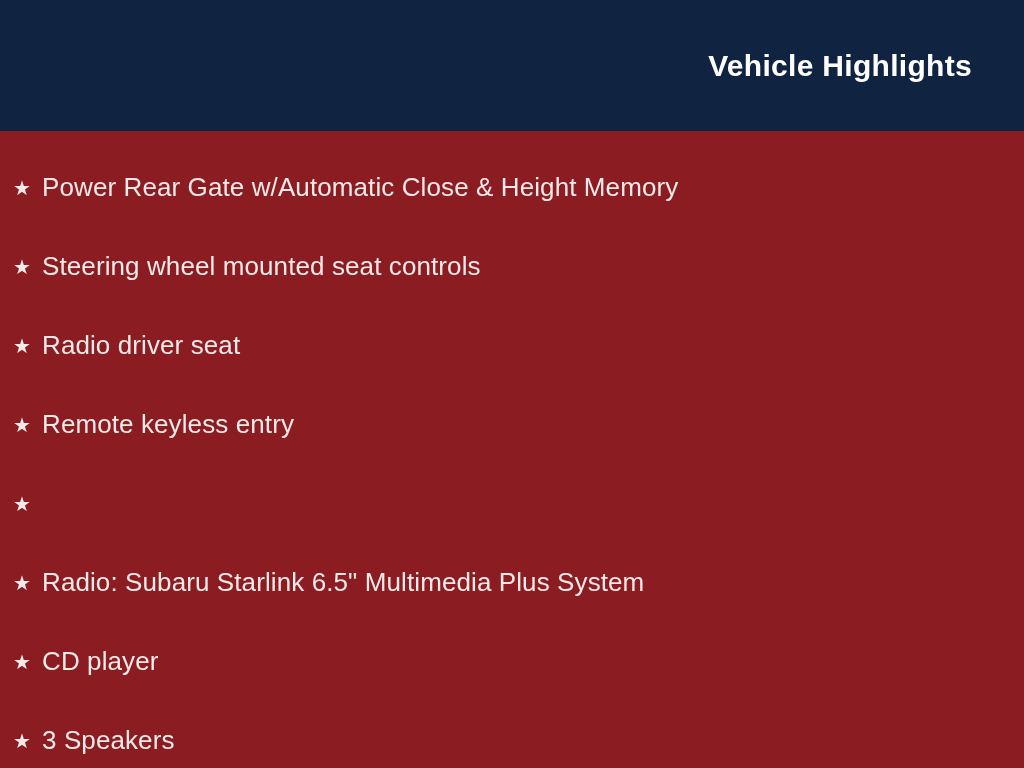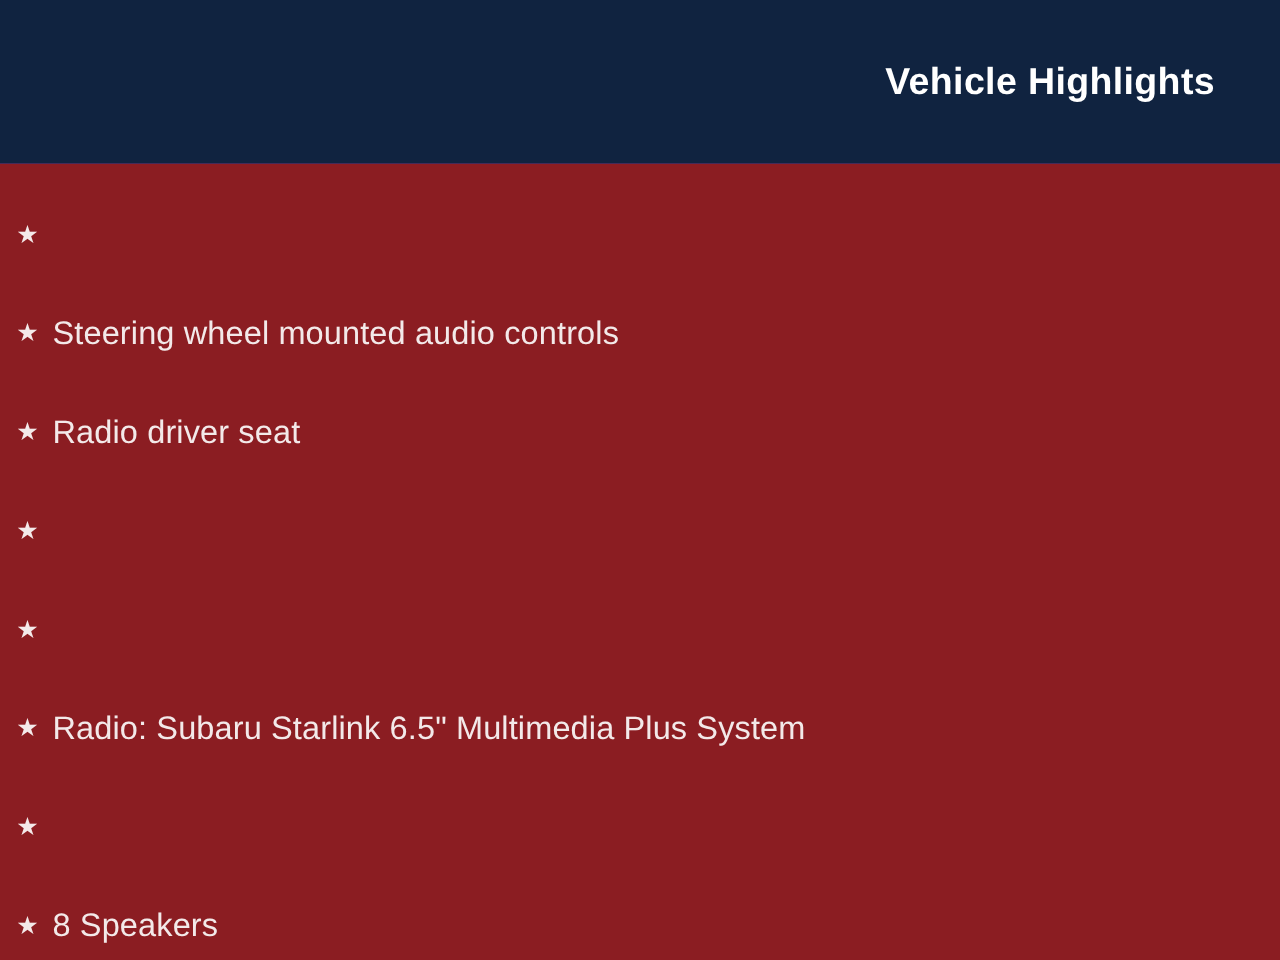--- a/index.html
+++ b/index.html
@@ -11,21 +11,21 @@
     width: 1024px;
     height: 768px;
     overflow: hidden;
     font-family: "Liberation Sans", sans-serif;
     background: #8b1d22;
   }
   .slide {
     position: relative;
     width: 1024px;
     height: 768px;
-    background: #8b5cf6;
+    background: #0369a1;
     display: flex;
     flex-direction: column;
   }
   
   .header-band {
     height: 131px;
     background: #102340;
     display: flex;
     align-items: center;
     justify-content: flex-end;
@@ -84,50 +84,53 @@
 
   <div class="header-band">
     <div class="header-title">Vehicle Highlights</div>
   </div>
 
   <div class="body-area">
     <ul class="highlights-list">
 
       <li class="highlight-item">
         <span class="bullet-star">★</span>
+        <span class="highlight-text">Power Rear Gate w/Automatic Close &amp; Height Memory</span>
       </li>
 
       <li class="highlight-item">
         <span class="bullet-star">★</span>
-        <span class="highlight-text">Steering wheel mounted audio controls</span>
+        <span class="highlight-text">Steering wheel mounted seat controls</span>
       </li>
 
       <li class="highlight-item">
         <span class="bullet-star">★</span>
         <span class="highlight-text">Radio driver seat</span>
       </li>
 
       <li class="highlight-item">
         <span class="bullet-star">★</span>
+        <span class="highlight-text">Remote keyless entry</span>
       </li>
 
       <li class="highlight-item">
         <span class="bullet-star">★</span>
       </li>
 
       <li class="highlight-item">
         <span class="bullet-star">★</span>
         <span class="highlight-text">Radio: Subaru Starlink 6.5" Multimedia Plus System</span>
       </li>
 
       <li class="highlight-item">
         <span class="bullet-star">★</span>
+        <span class="highlight-text">CD player</span>
       </li>
 
       <li class="highlight-item">
         <span class="bullet-star">★</span>
-        <span class="highlight-text">8 Speakers</span>
+        <span class="highlight-text">3 Speakers</span>
       </li>
 
     </ul>
   </div>
 
 </div>
 
 </body></html>

